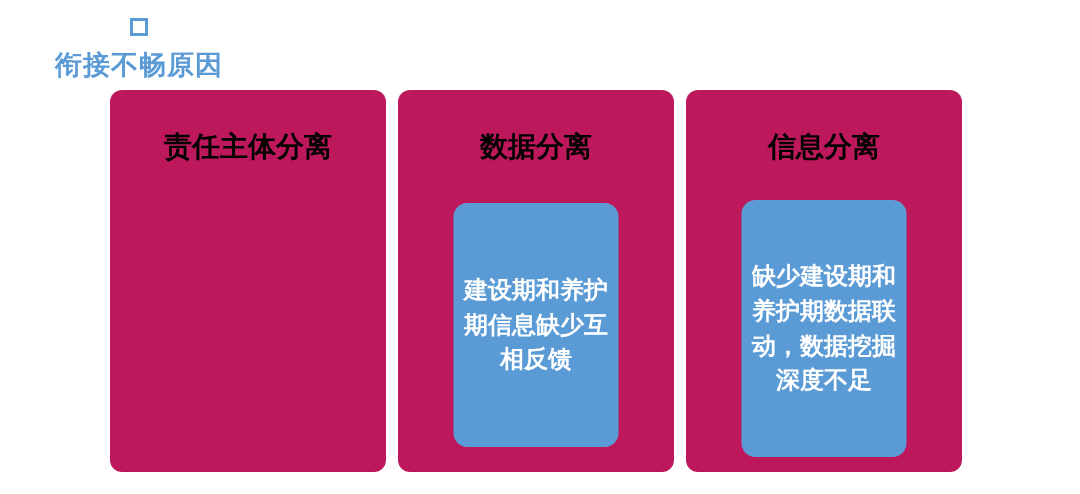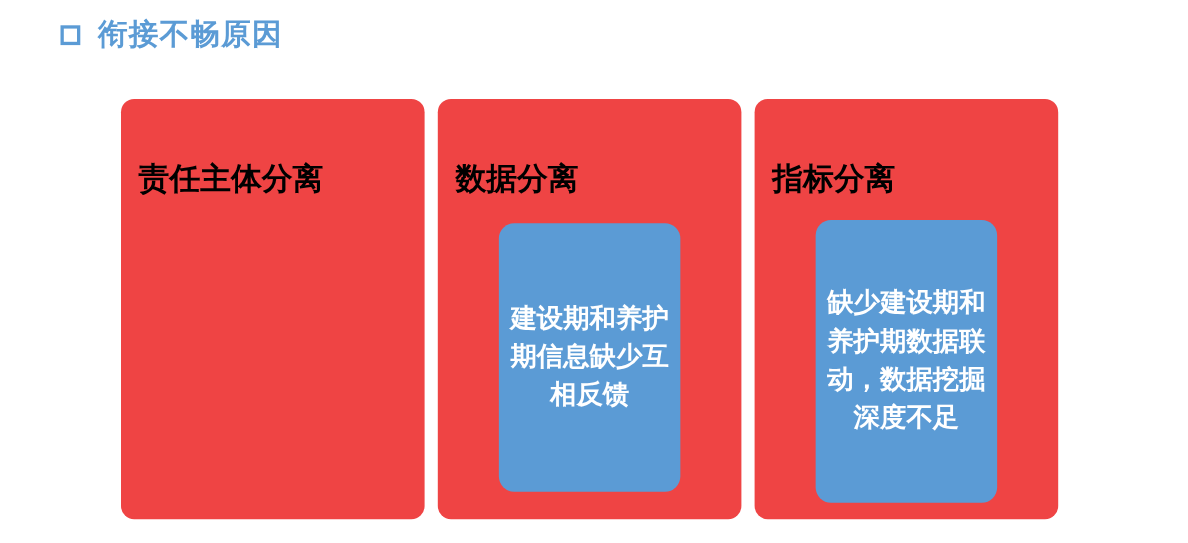--- a/index.html
+++ b/index.html
@@ -16,20 +16,21 @@
   }
 
   
   .slide-title-row {
     position: absolute;
     left: 55px;
     top: 18px;
     display: flex;
     align-items: center;
     gap: 16px;
+    flex-direction: column;
   }
   .bullet-square {
     width: 18px;
     height: 18px;
     border: 3px solid #5b9bd5;
     background: #ffffff;
     box-sizing: border-box;
     flex: 0 0 auto;
   }
   .slide-title {
@@ -46,27 +47,27 @@
     position: absolute;
     left: 110px;
     top: 90px;
     width: 852px;
     height: 382px;
     display: flex;
     gap: 12px;
   }
   .card {
     flex: 1 1 0;
-    background: #ef4444;
+    background: #be185d;
     border-radius: 12px;
     display: flex;
     flex-direction: column;
-    align-items: flex-start;
+    align-items: center;
     box-sizing: border-box;
-    padding: 16px;
+    padding: 0;
     position: relative;
   }
   .card-header {
     color: #000000;
     font-weight: bold;
     font-size: 28px;
     letter-spacing: 0px;
     text-align: center;
     line-height: 1;
     margin-top: 43px;
@@ -120,19 +121,19 @@
 
   <div class="card">
     <div class="card-header">数据分离</div>
     <div class="card-body standard">
       <span class="body-text">建设期和养护期信息缺少互相反馈</span>
     </div>
   </div>
 
 
   <div class="card">
-    <div class="card-header">指标分离</div>
+    <div class="card-header">信息分离</div>
     <div class="card-body tall">
       <span class="body-text">缺少建设期和养护期数据联动，数据挖掘深度不足</span>
     </div>
   </div>
 
 </div>
 
 </body></html>

